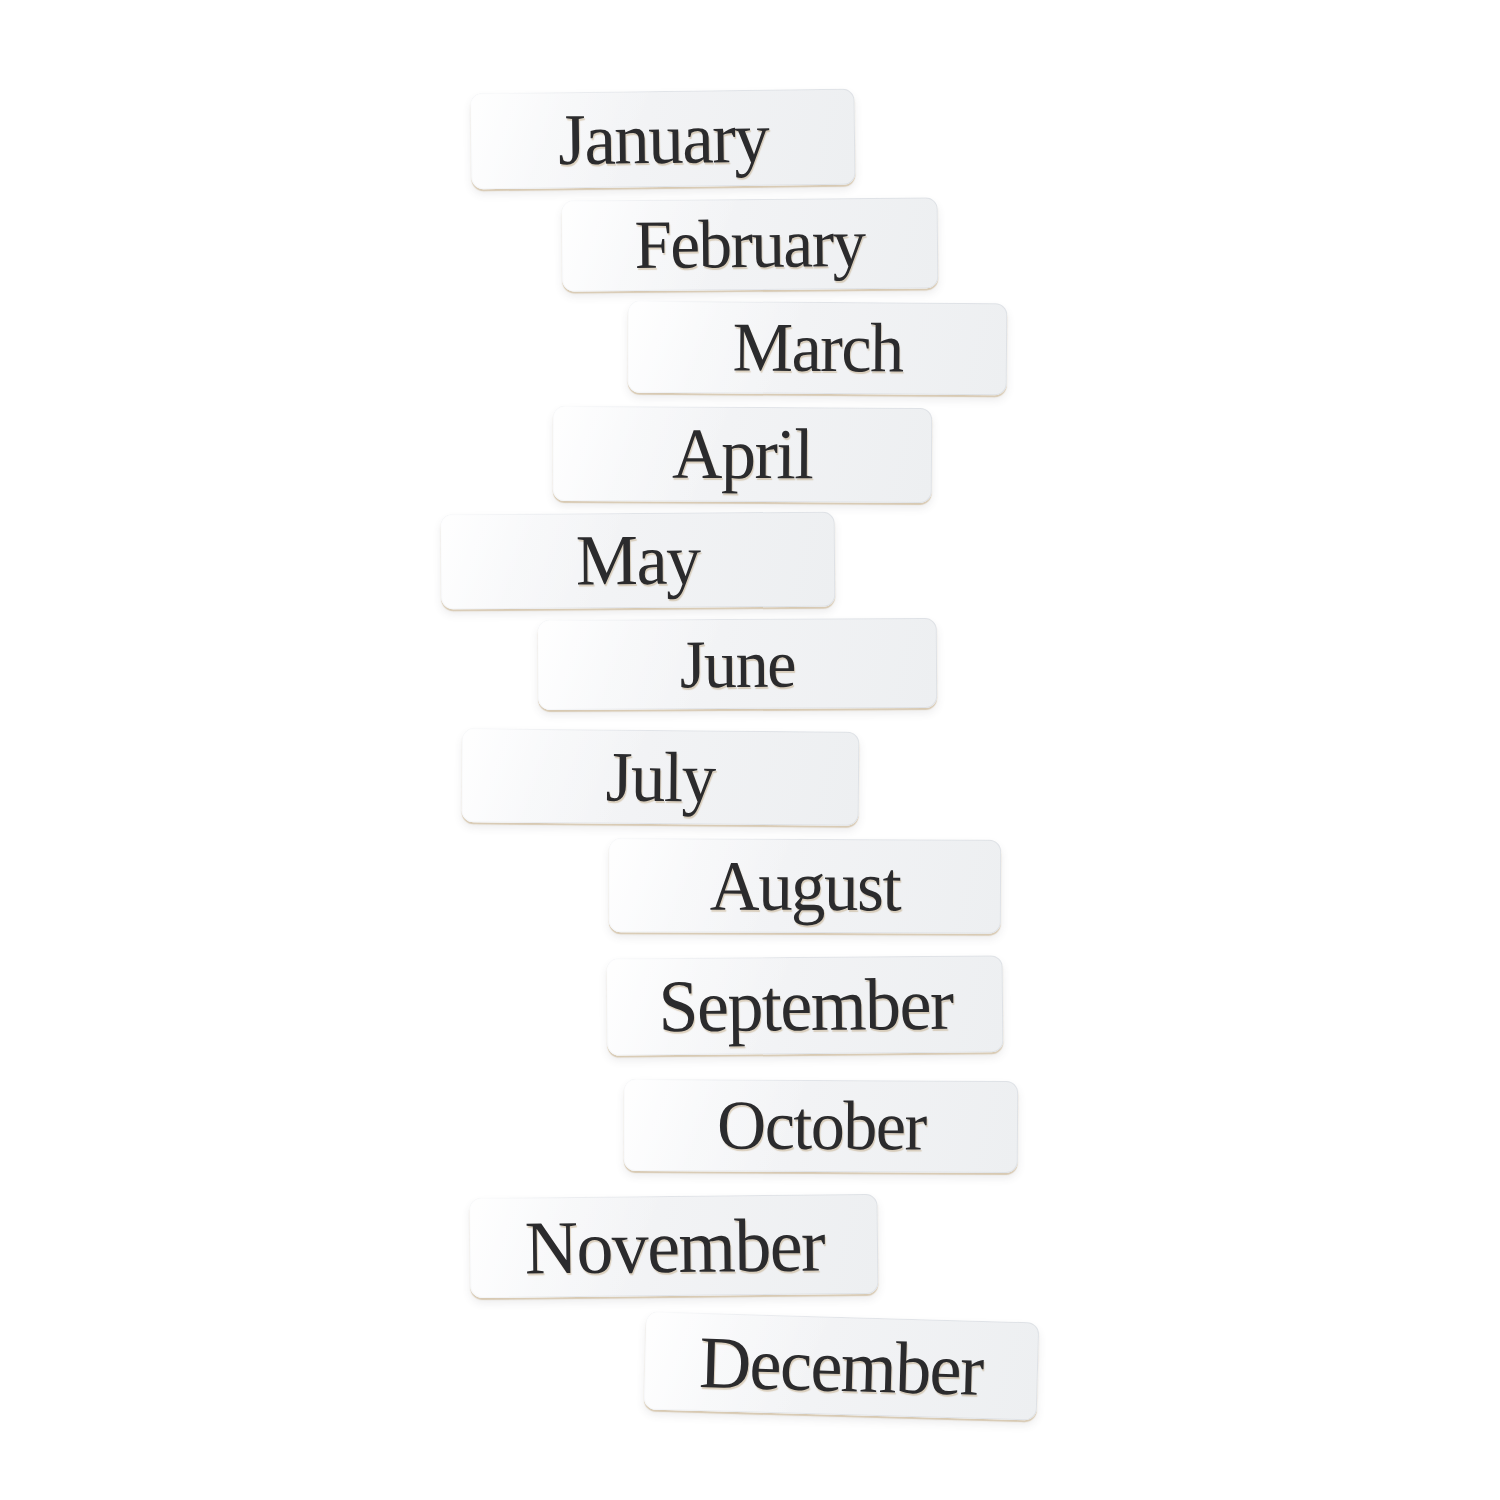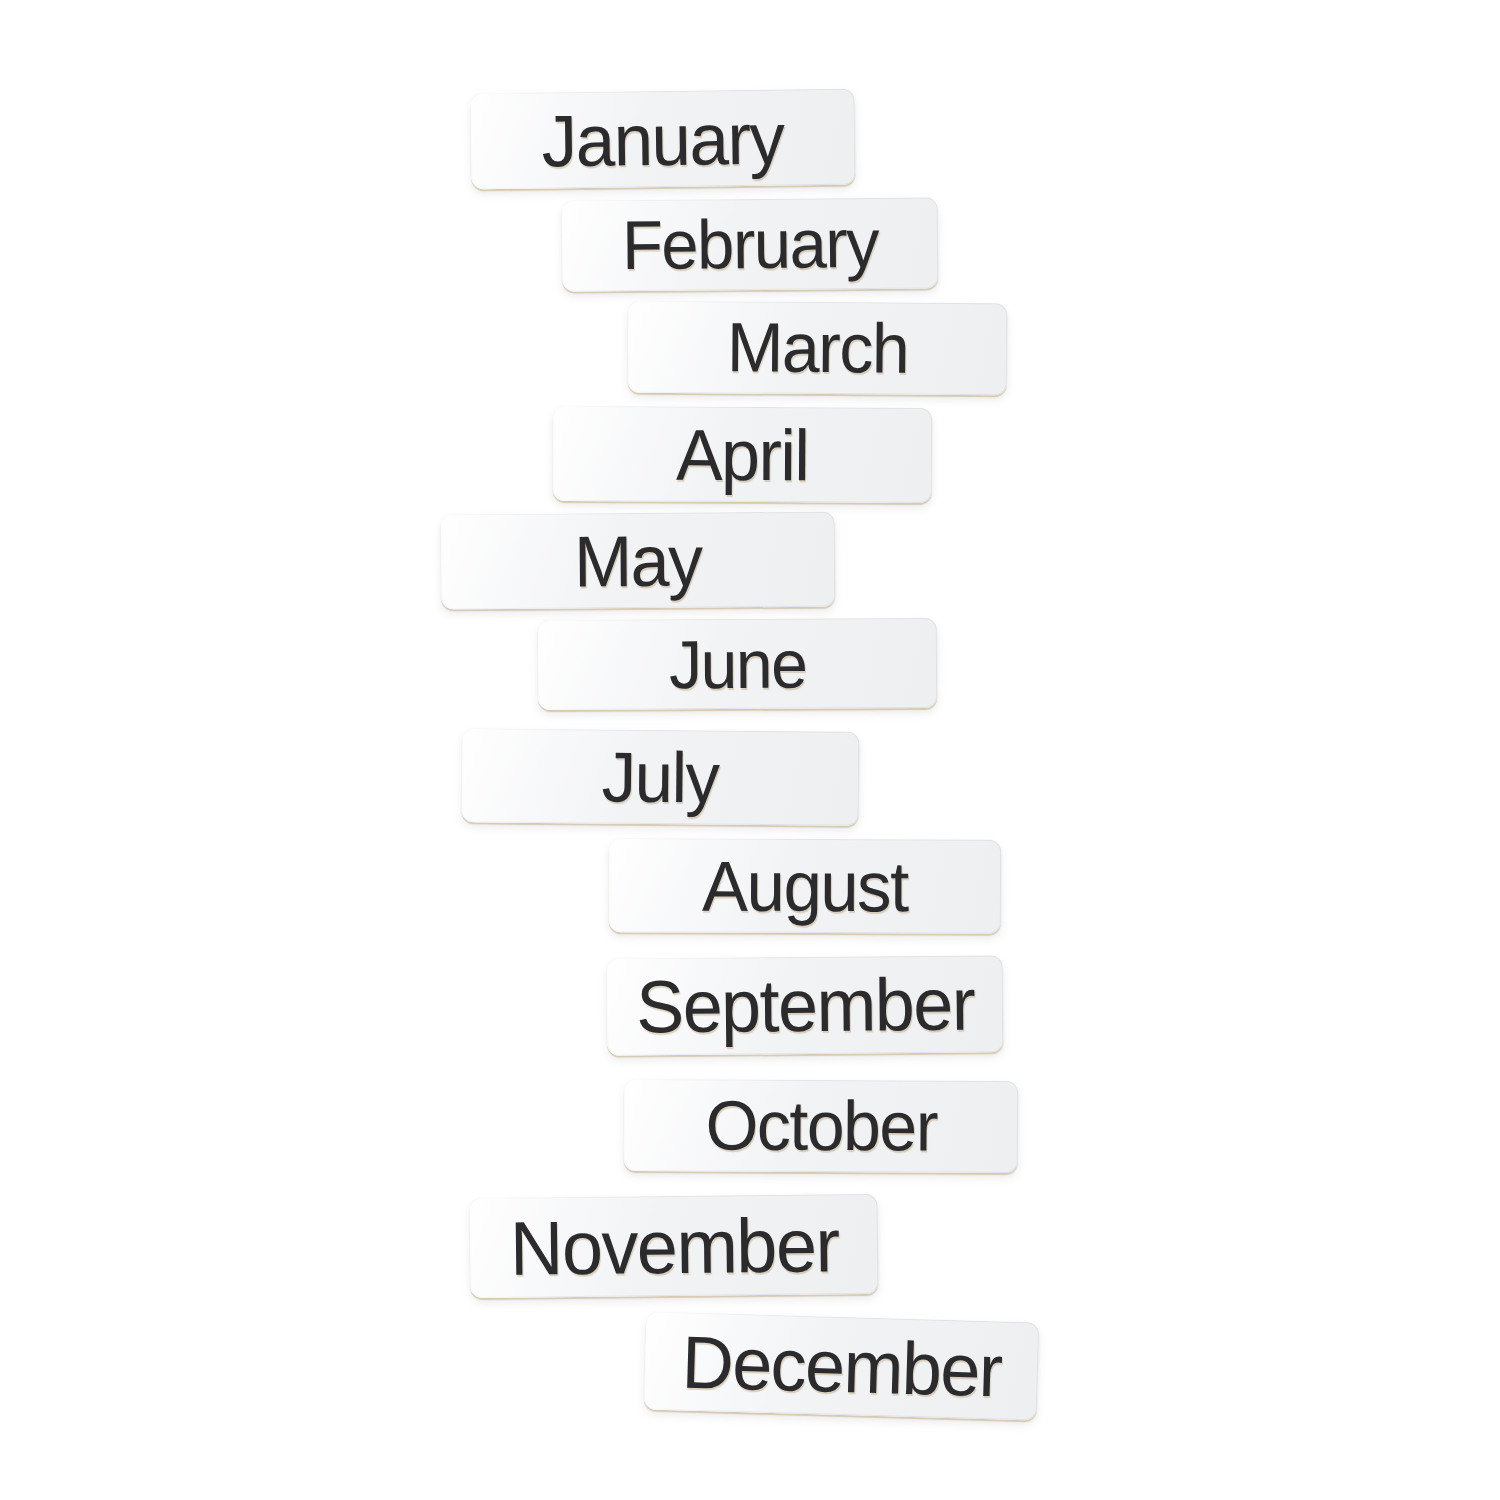--- a/index.html
+++ b/index.html
@@ -6,21 +6,21 @@
     margin: 0;
     padding: 0;
     background: #ffffff;
   }
   .stage {
     position: relative;
     width: 1372px;
     height: 1500px;
     background: #ffffff;
     overflow: hidden;
-    font-family: Liberation Sans, sans-serif;
+    font-family: Liberation Serif, serif;
   }
   .tile {
     position: absolute;
     display: flex;
     align-items: center;
     justify-content: center;
     border-radius: 12px;
     background: linear-gradient(103deg, #f7f8fa 0%, #f2f3f5 45%, #edeff1 100%);
     box-shadow:
       0 2px 1px rgba(186, 156, 104, 0.45),

